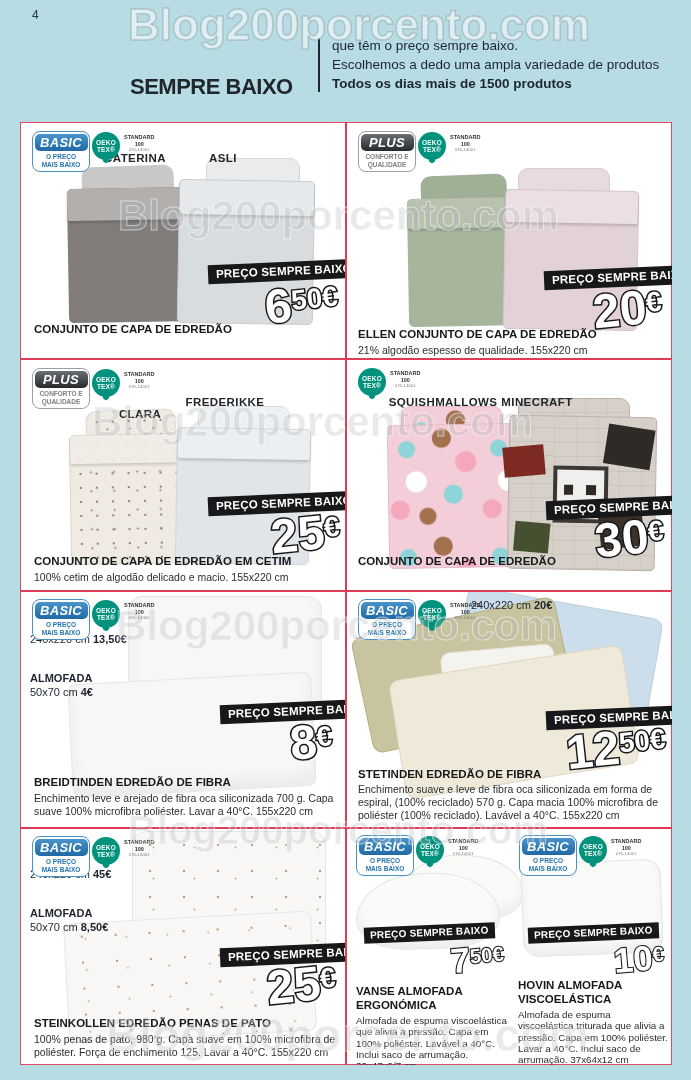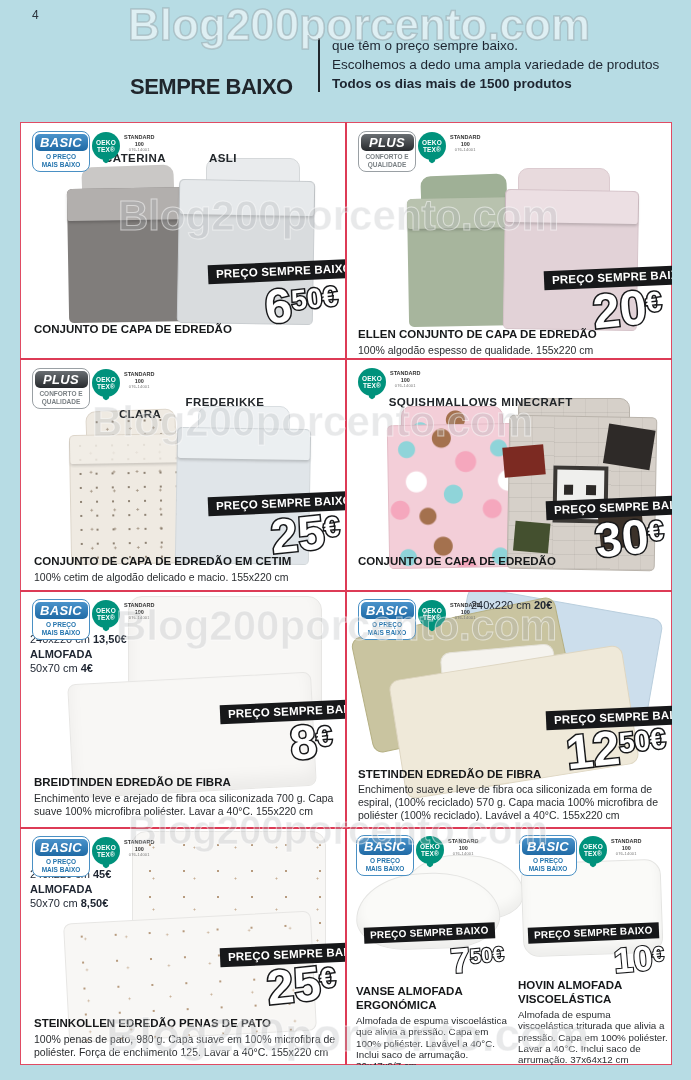--- a/index.html
+++ b/index.html
@@ -42,21 +42,21 @@
   .price{position:absolute;font-weight:800;color:#fff;-webkit-text-stroke:3px #17181a;paint-order:stroke fill;
          transform:rotate(-6deg);font-size:48px;line-height:1;z-index:3;text-align:right;white-space:nowrap;}
   .price .sup{font-size:58%;display:inline-block;transform:translateY(-11px);}
   .price.small{font-size:35px;-webkit-text-stroke:2.2px #17181a;transform:rotate(-5deg);}
   .price.small .sup{transform:translateY(-8px);}
   .pname{position:absolute;font-weight:bold;font-size:11.5px;color:#16181a;line-height:13.5px;z-index:2;}
   .pdesc{position:absolute;font-size:10.5px;color:#2a2d30;line-height:13px;z-index:2;}
   .pdesc.tiny{font-size:9.8px;line-height:11.3px;}
   .info{position:absolute;font-size:11px;color:#1d2430;line-height:14.5px;z-index:2;}
   .info b{font-weight:bold;}
-  .info .b{font-weight:bold;}
+  .info .b{font-weight:bold;margin-top:24px;}
   
   .photo{position:absolute;inset:0;z-index:1;}
   .pil{position:absolute;border-radius:10px;}
   .dv{position:absolute;border-radius:5px;}
   .dv .flap{position:absolute;left:0;right:0;top:0;border-radius:5px 5px 3px 3px;box-shadow:0 2px 3px rgba(0,0,0,.18);}
   .qt{background-image:repeating-linear-gradient(40deg,rgba(0,0,0,.05) 0 1.5px,transparent 1.5px 20px),
                        repeating-linear-gradient(-40deg,rgba(0,0,0,.05) 0 1.5px,transparent 1.5px 20px);}
   .dots{background-color:#efeae2;
         background-image:radial-gradient(circle,#8f8374 1.1px,transparent 1.5px),radial-gradient(circle,#a59786 .9px,transparent 1.3px);
         background-size:16px 14px,23px 19px;background-position:2px 3px,9px 8px;}
@@ -166,21 +166,21 @@
       </div>
       <div class="stdCol">
         <div>STANDARD</div>
         <div>100</div>
         <div class="micro">076-14001</div>
       </div>
     </div>
     <div class="ptag" style="left:198px;top:146px">PREÇO SEMPRE BAIXO</div>
     <div class="price" style="right:10px;top:163px"><span>20</span><span class="sup">€</span></div>
     <div class="pname" style="left:12px;top:206px">ELLEN CONJUNTO DE CAPA DE EDREDÃO</div>
-    <div class="pdesc" style="left:12px;top:222px;width:310px">100% algodão espesso de qualidade. 155x220 cm</div>
+    <div class="pdesc" style="left:12px;top:222px;width:310px">21% algodão espesso de qualidade. 155x220 cm</div>
   </div>
 
   <div class="cell" style="left:20px;top:358px;height:232px;">
     <div class="photo">
       <div class="pil dots" style="left:66px;top:52px;width:88px;height:42px;transform:rotate(-2deg);border:1px solid #ddd6cb"></div>
       <div class="dv dots" style="left:50px;top:76px;width:130px;height:128px;border:1px solid #ddd6cb;transform:rotate(-1deg)">
           <div class="flap" style="background:#f2eee7;height:28px;opacity:.85"></div>
         </div>
       <div class="pil" style="left:178px;top:48px;width:90px;height:42px;background:#eef1f3;border:1px solid #d9dee1"></div>
       <div class="dv qt" style="left:156px;top:70px;width:132px;height:134px;background:#e0e5e9;border:1px solid #d2d7da;transform:rotate(1deg)">

